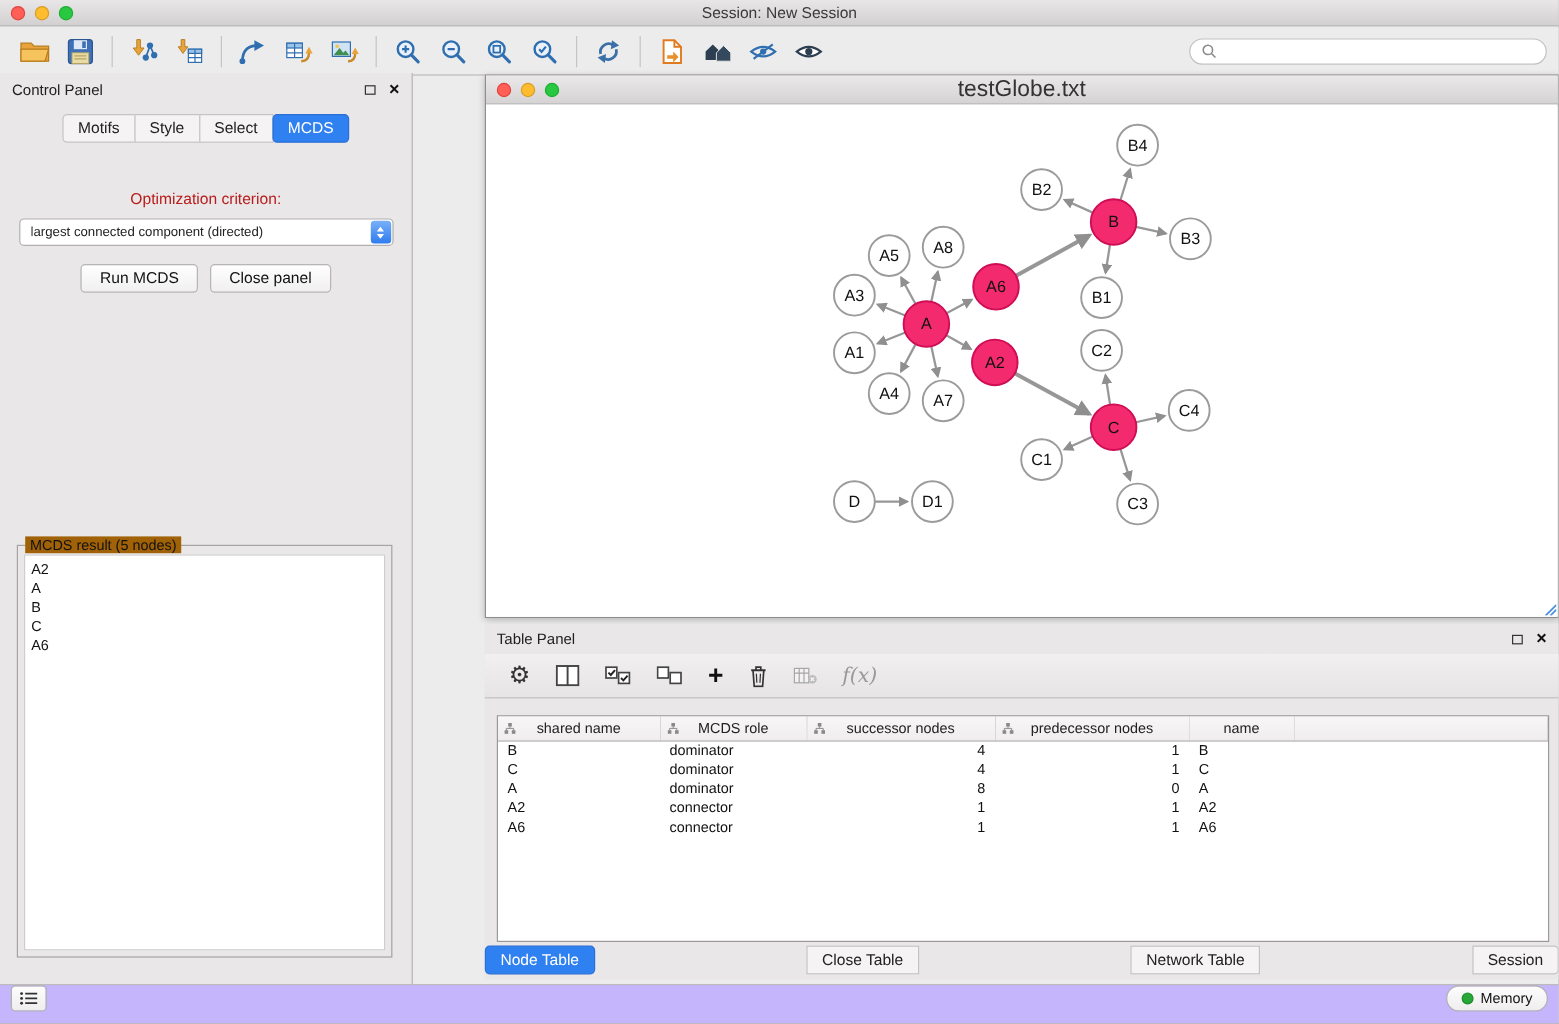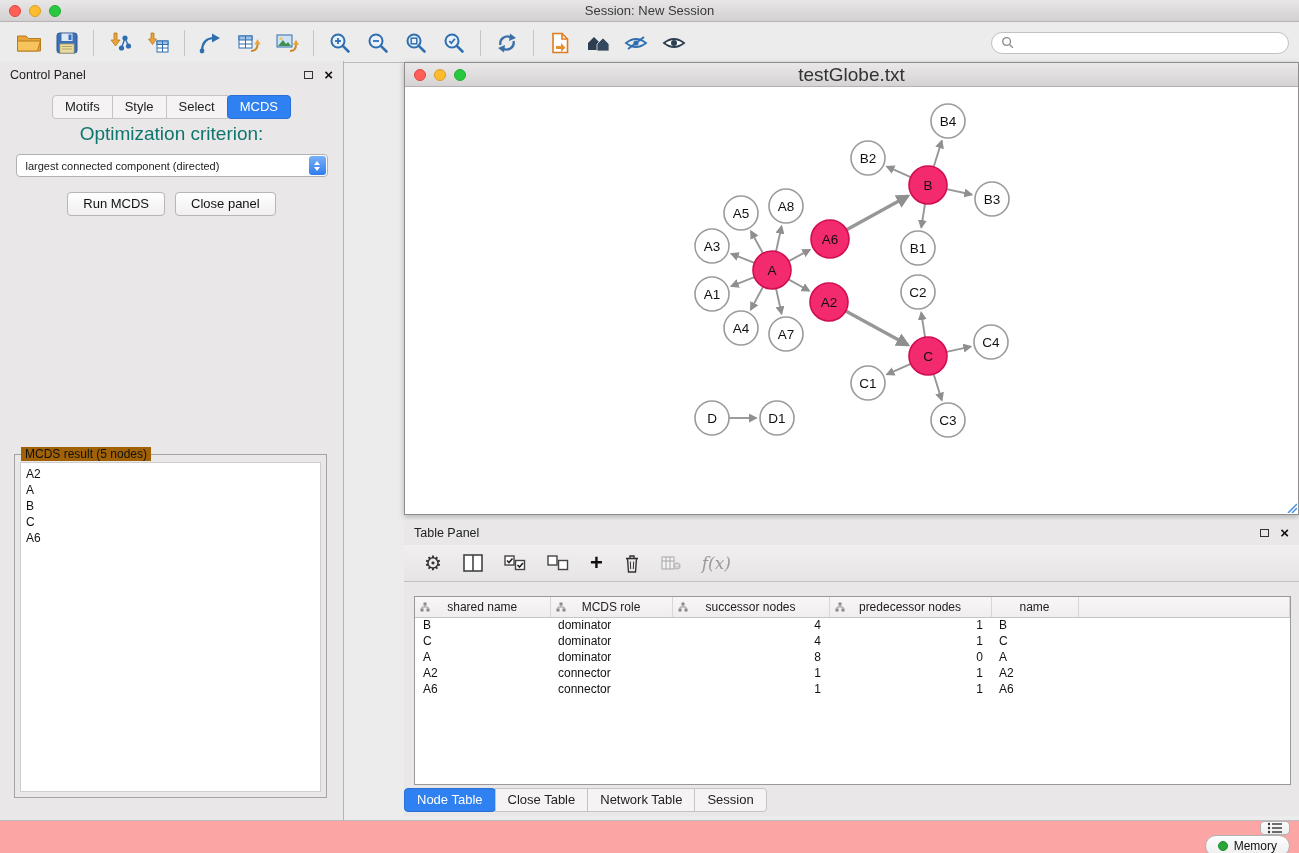--- a/index.html
+++ b/index.html
@@ -48,21 +48,21 @@
   .sq-icon { width:9px; height:8px; border:1.5px solid #333; display:inline-block; }
   .x-icon { font-weight:bold; font-size:15px; color:#111; line-height:10px; }
   .tabs-row { display:flex; justify-content:center; margin-top:7px; }
   .tab {
     font-size:13px; padding:3px 12px 4px; background:#f5f3f3;
     border:1px solid #c5c3c3; margin-left:-1px; color:#222; cursor:pointer;
   }
   .tab:first-child { border-radius:4px 0 0 4px; margin-left:0; }
   .tab:last-child { border-radius:0 4px 4px 0; }
   .tab.active { background:#2f80f0; border-color:#2a6fd6; color:#fff; border-radius:4px; }
-  .opt-label { text-align:center; margin-top:4px; font-size:19px; color:#0f766e; }
+  .opt-label { text-align:center; margin-top:39px; font-size:13px; color:#b91c1c; }
   .dropdown {
     margin:9px auto 0; width:312px; height:23px; background:#fff;
     border:1px solid #b2b0b0; border-radius:4px; position:relative;
     display:flex; align-items:center; font-size:11px; padding:0 24px 0 9px; cursor:pointer;
   }
   .dd-text { white-space:nowrap; overflow:hidden; }
   .dd-stepper {
     position:absolute; right:1px; top:1px; bottom:1px; width:17px;
     background:linear-gradient(#79b0f7,#2f7cf0); border-radius:3px;
     display:flex; flex-direction:column; align-items:center; justify-content:center; gap:2px;
@@ -118,25 +118,25 @@
     height:20px; font-weight:normal; background:linear-gradient(#f8f6f6,#efeded);
     border-bottom:1px solid #c6c4c4; border-right:1px solid #d8d6d6;
     padding:0 4px; position:relative; color:#222;
   }
   th .th-inner { display:flex; align-items:center; justify-content:center; gap:5px; }
   th .col-icon { position:absolute; left:5px; top:5px; }
   table.node-table td { height:16px; padding:0 8px; color:#111; white-space:nowrap; overflow:hidden; }
   td.num { text-align:right; padding-right:15px; }
   col.c0 { width:135px; } col.c1 { width:122px; } col.c2 { width:157px; }
   col.c3 { width:162px; } col.c4 { width:87px; } col.c5 { width:auto; }
-  .tp-tabs { position:absolute; bottom:4px; left:0; right:0; display:flex; justify-content:flex-start; }
+  .tp-tabs { position:absolute; bottom:4px; left:0; right:0; display:flex; justify-content:space-between; }
   
   .status-bar {
-    position:absolute; left:0; right:0; bottom:0; height:33px; background:#fca5a5;
-    border-top:1px solid #bdbbbb; display:flex; align-items:flex-end; padding:0 9px;flex-direction:column;
+    position:absolute; left:0; right:0; bottom:0; height:33px; background:#c4b5fd;
+    border-top:1px solid #bdbbbb; display:flex; align-items:flex-start; padding:0 9px;
   }
   .list-btn {
     width:30px; height:22px; border:1px solid #b3b1b1; border-radius:4px;
     background:linear-gradient(#fdfdfd,#efeded); display:flex; align-items:center; justify-content:center; cursor:pointer;
   }
   .memory-btn {
     margin-left:auto; display:flex; align-items:center; gap:6px;
     border:1px solid #b3b1b1; border-radius:12px; background:linear-gradient(#fdfdfd,#efeded);
     padding:3px 12px; font-size:12px; cursor:pointer; font-family:"Liberation Sans", sans-serif; color:#111;
   }

